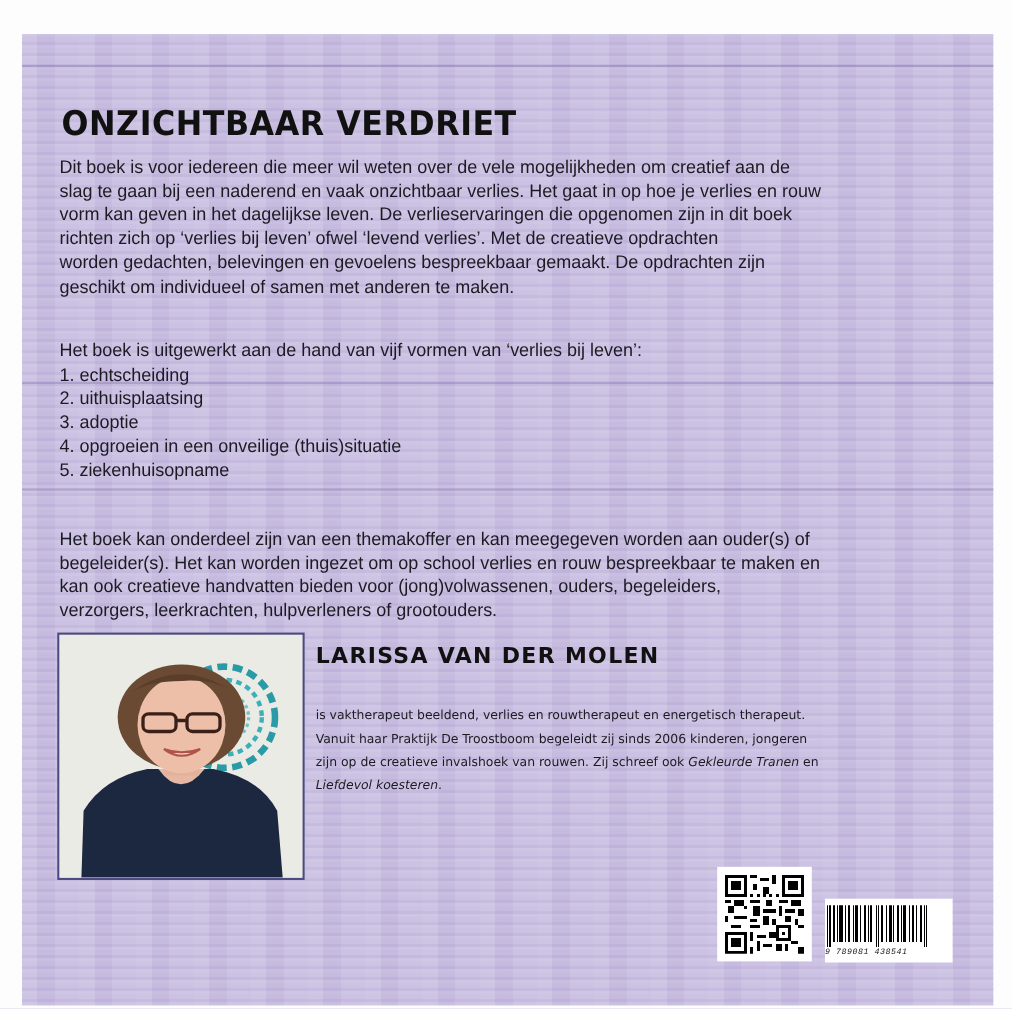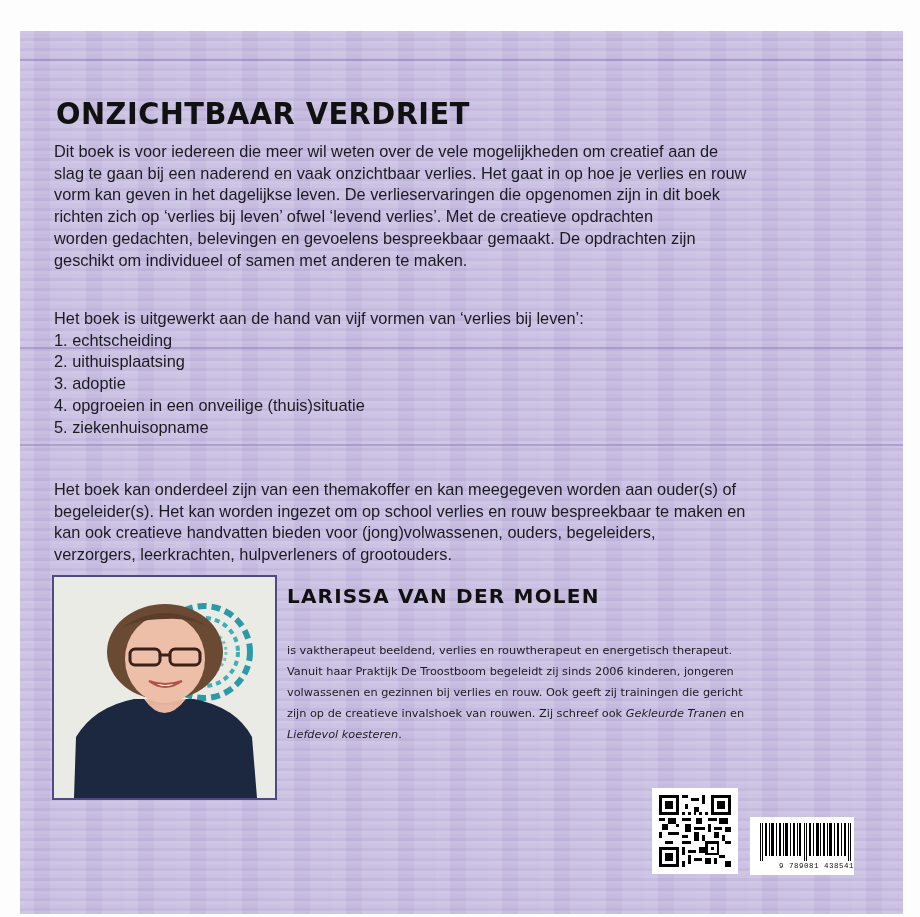--- a/index.html
+++ b/index.html
@@ -43,22 +43,22 @@
       position: absolute; left: 267px; top: 595px; width: 600px;
       font-family: "DejaVu Sans", sans-serif; font-size: 11.3px; line-height: 21px; color: #1c1a22; margin-top: 14px;
     }
     .bio p { margin: 0; }
     .bio em { font-style: italic; }
     .qr {
       position: absolute; left: 632px; top: 757px; width: 86px; height: 86px;
       background: #fff; display: flex; align-items: center; justify-content: center;
     }
     .barcode {
-      position: absolute; left: 730px; top: 786px; width: 104px; height: 58px;
-      background: #fff; display: flex; flex-direction: column; align-items: flex-end; justify-content: center;
+      position: absolute; left: 730px; top: 786px; width: 116px; height: 58px;
+      background: #fff; display: flex; flex-direction: column; align-items: flex-start; justify-content: center; font-style: italic;
     }
     .barcode-digits { font-family: "Liberation Mono", monospace; font-size: 7.5px; color: #111; letter-spacing: 0.5px; margin-top: 1px; }
   </style>
 </head>
 <body>
 
 <div class="cover">
   <div class="hline" style="top:28px"></div>
   <div class="hline" style="top:316px"></div>
   <div class="hline" style="top:413px"></div>
@@ -112,21 +112,20 @@
       <line x1="106" y1="78" x2="116" y2="78" stroke="#3a2018" stroke-width="3"></line>
       <path d="M95 104 Q111 116 128 104 Q111 110 95 104 Z" fill="#fff" stroke="#b0544a" stroke-width="2"></path>
     </svg>
   </div>
 
   <h2 class="author-name">LARISSA VAN DER MOLEN</h2>
 
   <div class="bio">
     <p>is vaktherapeut beeldend, verlies en rouwtherapeut en energetisch therapeut.</p>
     <p>Vanuit haar Praktijk De Troostboom begeleidt zij sinds 2006 kinderen, jongeren</p>
-    <p>volwassenen en gezinnen bij verlies en rouw. Ook geeft zij trainingen die gericht</p>
     <p><span>zijn op de creatieve invalshoek van rouwen. Zij schreef ook </span><em>Gekleurde Tranen</em><span> en</span></p>
     <p><em>Liefdevol koesteren</em><span>.</span></p>
   </div>
 
   <div class="qr">
     <svg width="72" height="72" viewBox="0 0 25 25" shape-rendering="crispEdges">
       <rect width="25" height="25" fill="#fff"></rect>
       <g fill="#000">
         <rect x="0" y="0" width="7" height="7"></rect>
           <rect x="1" y="1" width="5" height="5" fill="#fff"></rect>

